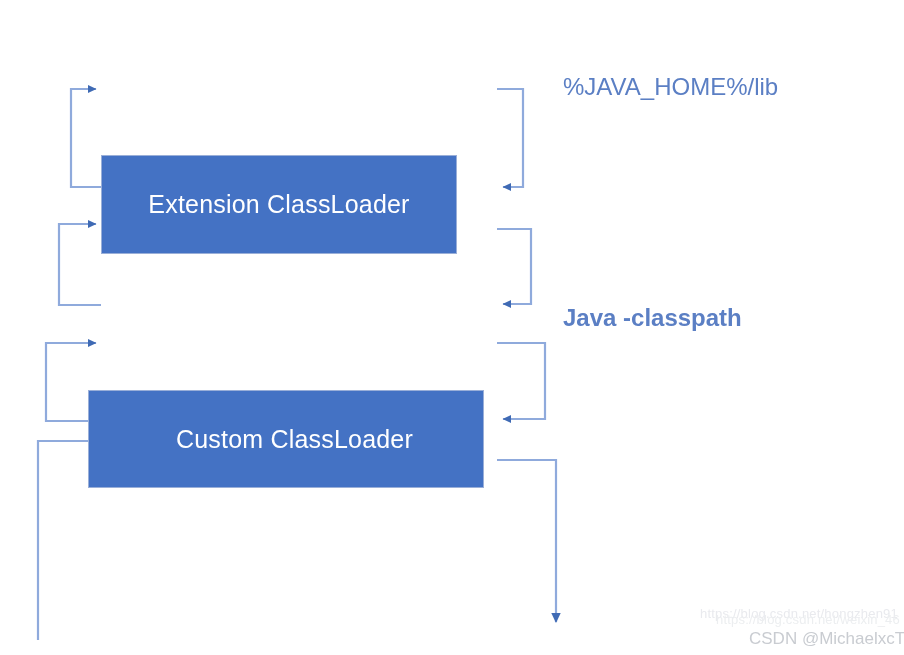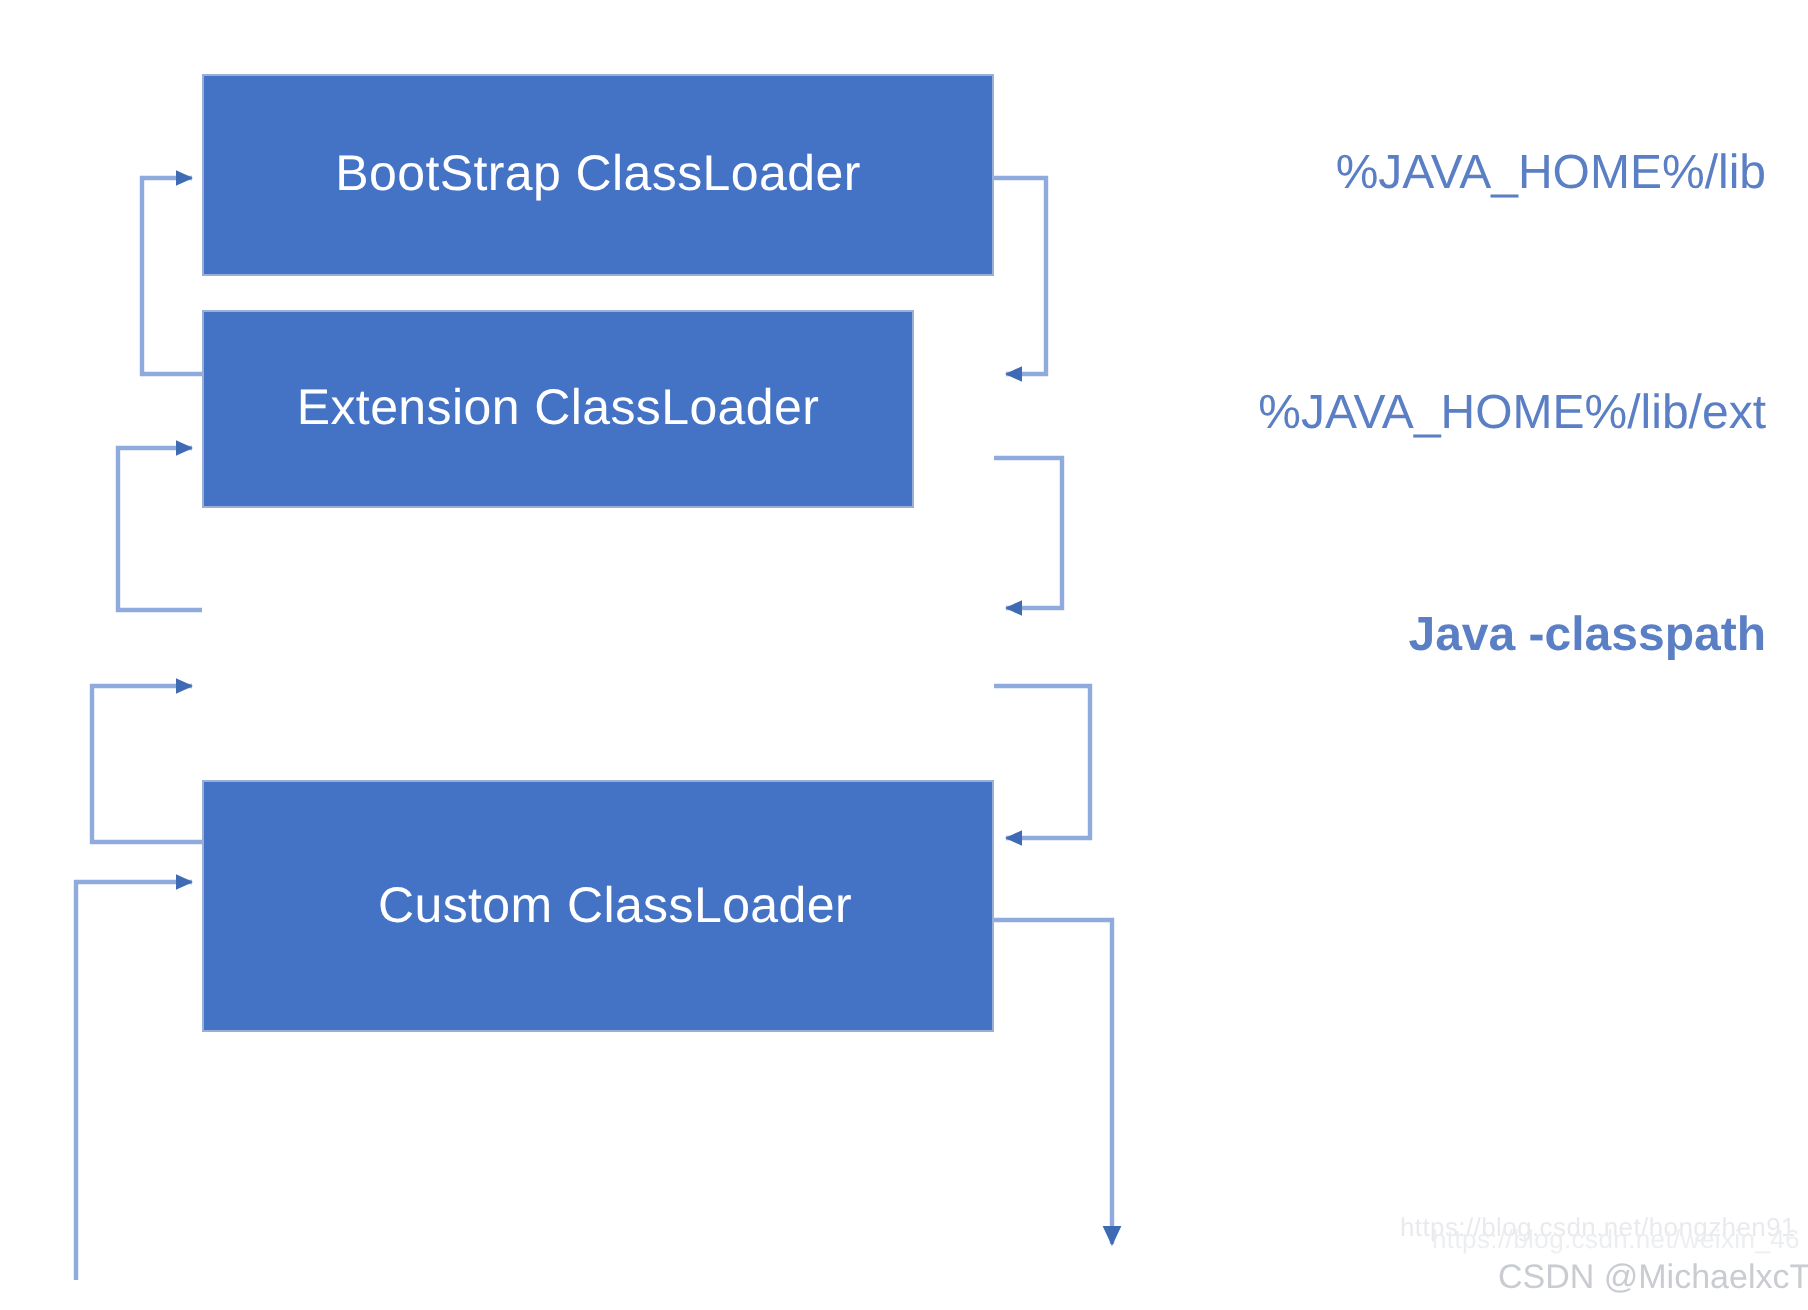--- a/index.html
+++ b/index.html
@@ -40,21 +40,21 @@
     font-size: 25px;
     font-weight: 400;
     letter-spacing: 0.2px;
     white-space: nowrap;
   }
   .side-label {
     position: absolute;
     color: #5b7fc4;
     font-size: 24px;
     white-space: nowrap;
-    text-align: right;
+    text-align: left;
   }
   .watermark-blur {
     position: absolute;
     color: #e9eaee;
     font-size: 13px;
     white-space: nowrap;
     letter-spacing: 0.2px;
   }
   .watermark-blur.w2 {
     color: #eceef0;
@@ -91,40 +91,34 @@
       <path d="M101,421 L46,421 L46,343 L96,343" marker-end="url(#head-right)"></path>
       <path d="M38,640 L38,441 L96,441" marker-end="url(#head-right)"></path>
 
       <path d="M497,89 L523,89 L523,187 L503,187" marker-end="url(#head-left)"></path>
       <path d="M497,229 L531,229 L531,304 L503,304" marker-end="url(#head-left)"></path>
       <path d="M497,343 L545,343 L545,419 L503,419" marker-end="url(#head-left)"></path>
       <path d="M497,460 L556,460 L556,622" marker-end="url(#head-down)"></path>
     </g>
   </svg>
 
-  <div class="node-box" style="left:101px; top:37px; width:396px; height:101px;">
-    <span class="node-label">BootStrap ClassLoader</span>
-  </div>
 
   <div class="node-box" style="left:101px; top:155px; width:356px; height:99px;">
     <span class="node-label">Extension ClassLoader</span>
   </div>
 
 
-  <div class="node-box" style="left:101px; top:390px; width:396px; height:126px;padding-left:17px;">
+  <div class="node-box" style="left:88px; top:390px; width:396px; height:98px;padding-left:17px;">
     <span class="node-label">Custom ClassLoader</span>
   </div>
 
   <div class="side-label" style="left:563px; top:73px; width:320px;">
     <span>%JAVA_HOME%/lib</span>
   </div>
 
-  <div class="side-label" style="left:563px; top:193px; width:320px;">
-    <span>%JAVA_HOME%/lib/ext</span>
-  </div>
 
   <div class="side-label" style="left:563px; top:304px; width:320px;font-weight:bold;">
     <span>Java -classpath</span>
   </div>
 
   <div class="watermark-blur" style="left:700px; top:606px;">
     <span>https://blog.csdn.net/hongzhen91</span>
   </div>
 
   <div class="watermark-blur w2" style="left:716px; top:612px;">

